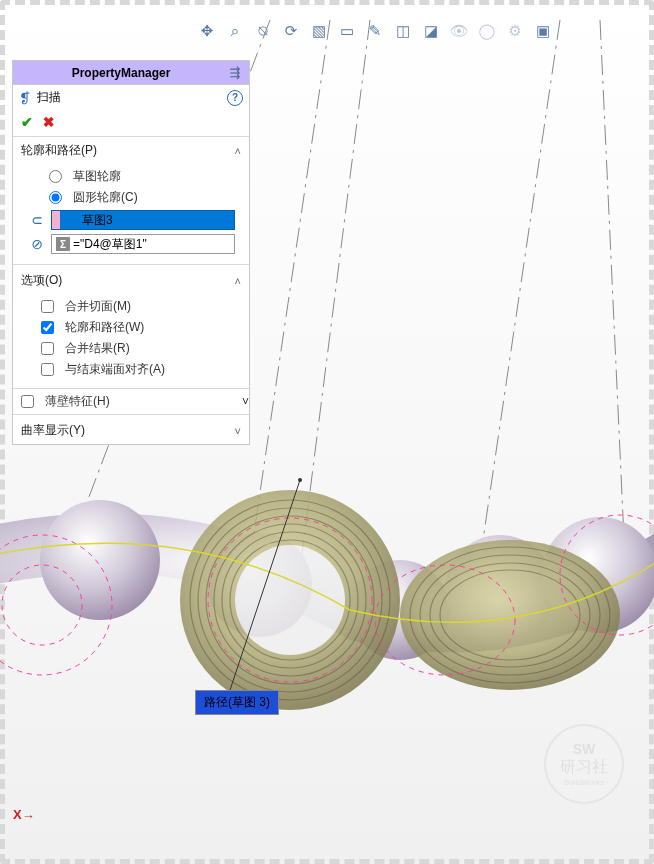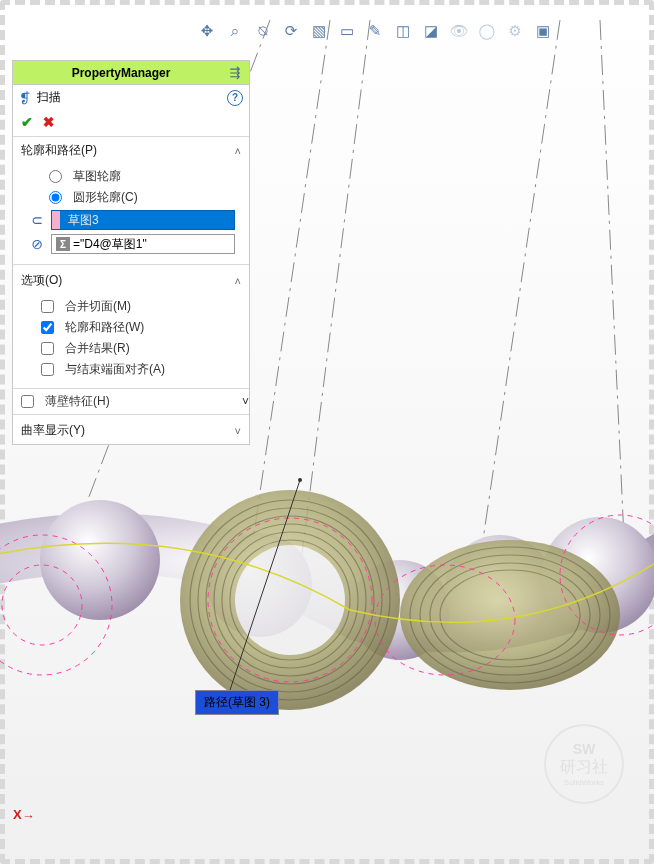--- a/index.html
+++ b/index.html
@@ -5,42 +5,42 @@
 * { margin: 0; padding: 0; box-sizing: border-box; font-family: "Microsoft YaHei", Arial, sans-serif; }
 body { width: 654px; height: 864px; position: relative; overflow: hidden; background: #fff; }
 .canvas { position: absolute; inset: 0; background: linear-gradient(to bottom, #ffffff 0%, #f8f8f8 50%, #f0f0f0 100%); }
 .stamp-border { position: absolute; inset: 0; pointer-events: none; border: 5px dashed #d8d8d8; border-radius: 4px; }
 
 .toolbar { position: absolute; top: 18px; left: 195px; right: 60px; height: 26px; display: flex; gap: 4px; align-items: center; z-index: 20; }
 .tool-icon { width: 24px; height: 22px; display: flex; align-items: center; justify-content: center; font-size: 15px; color: #5a7ca8; cursor: pointer; }
 .tool-icon.dim { opacity: 0.4; }
 
 .panel { position: absolute; top: 60px; left: 12px; width: 238px; background: #fff; border: 1px solid #c8c8c8; font-size: 12px; z-index: 30; }
-.panel-header { display: flex; align-items: center; background: #bef264; border-bottom: 1px solid #c8c8c8; height: 24px; padding: 0 4px; }
+.panel-header { display: flex; align-items: center; background: #c4b5fd; border-bottom: 1px solid #c8c8c8; height: 24px; padding: 0 4px; }
 .panel-title { flex: 1; text-align: center; font-weight: bold; font-size: 12px; }
 .pin-icon { width: 20px; height: 18px; display: flex; align-items: center; justify-content: center; color: #4a6a8a; font-size: 13px; }
 
 .cmd-row { display: flex; align-items: center; padding: 4px 6px; gap: 6px; }
 .cmd-row .feat-icon { color: #2d6bb5; font-size: 14px; }
 .cmd-row .help-icon { margin-left: auto; color: #2d6bb5; width: 16px; height: 16px; border: 1px solid #2d6bb5; border-radius: 50%; display: flex; align-items: center; justify-content: center; font-size: 10px; font-weight: bold; }
 .confirm-row { display: flex; gap: 10px; padding: 4px 8px 6px; border-bottom: 1px solid #d8d8d8; }
 .ok-icon { color: #1a9e1a; font-size: 14px; font-weight: bold; }
 .cancel-icon { color: #d82020; font-size: 14px; font-weight: bold; }
 
 .section-hd { display: flex; align-items: center; padding: 5px 8px; font-size: 12px; color: #222; cursor: pointer; }
 .section-hd .chev { margin-left: auto; color: #666; font-size: 11px; }
 .section-body { padding: 2px 8px 6px; }
 .radio-row, .check-row { display: flex; align-items: center; gap: 11px; padding: 2px 0 2px 28px; font-size: 12px; color: #333; }
 .check-row { padding-left: 20px; }
 .check-row.root { padding-left: 8px; }
 .radio-row input, .check-row input { margin: 0; }
 
 .field-row { display: flex; align-items: center; gap: 4px; padding: 2px 6px; }
 .field-icon { width: 20px; height: 18px; display: flex; align-items: center; justify-content: center; color: #2d6bb5; font-size: 14px; }
-.sel-box { flex: 1; height: 20px; background: #0078d7; color: #e5e5e5; border: 1px solid #0060b0; padding: 1px 6px; font-size: 12px; position: relative; }
+.sel-box { flex: 1; height: 20px; background: #0078d7; color: #000000; border: 1px solid #0060b0; padding: 1px 20px; font-size: 12px; position: relative; }
 .sel-pink { position: absolute; left: 0; top: 0; bottom: 0; width: 8px; background: #f4b0d0; }
 .sel-text { margin-left: 10px; }
 .formula-box { flex: 1; height: 20px; border: 1px solid #999; padding: 1px 4px; font-size: 12px; display: flex; align-items: center; gap: 3px; }
 .sigma { width: 14px; height: 14px; background: #888; color: #fff; display: flex; align-items: center; justify-content: center; font-size: 10px; font-weight: bold; }
 
 .divider { height: 1px; background: #d8d8d8; margin: 2px 0; }
 
 .tooltip { position: absolute; left: 195px; top: 690px; background: #1d4ed8; border: 1px solid #888; padding: 3px 8px; font-size: 12px; z-index: 40; }
 
 .axis-x { position: absolute; left: 13px; bottom: 42px; color: #d02020; font-size: 13px; font-weight: bold; z-index: 10; }

